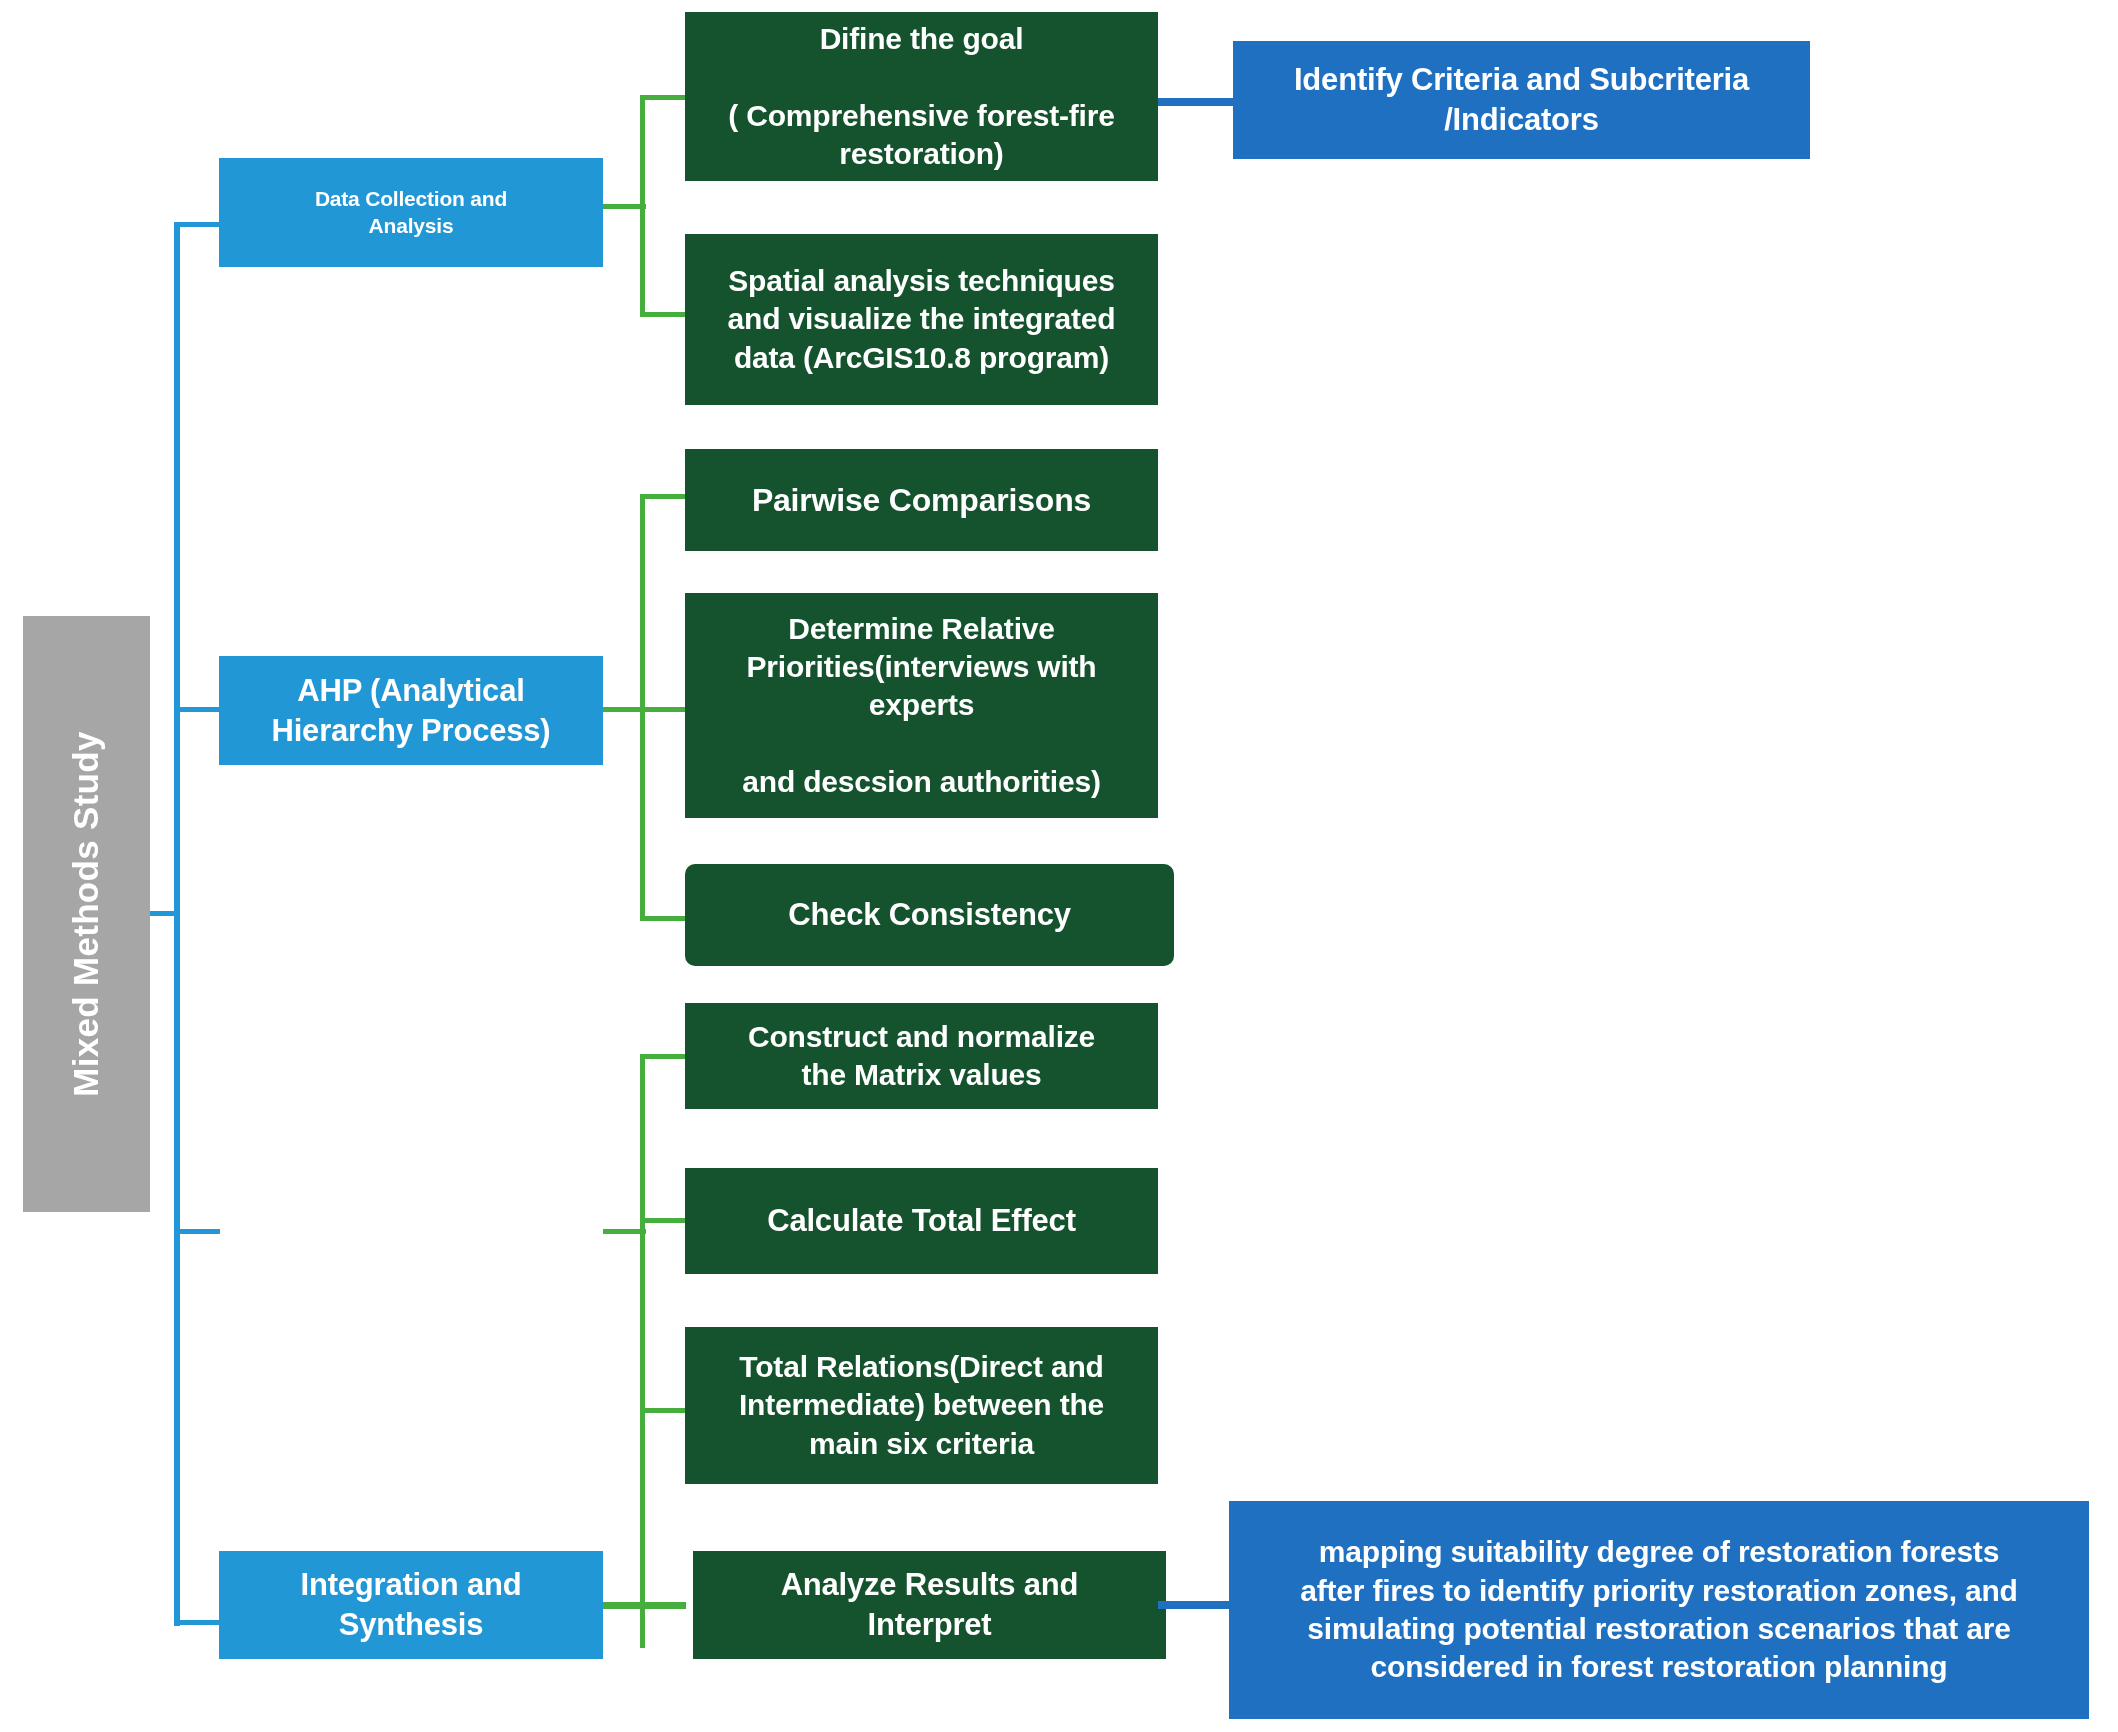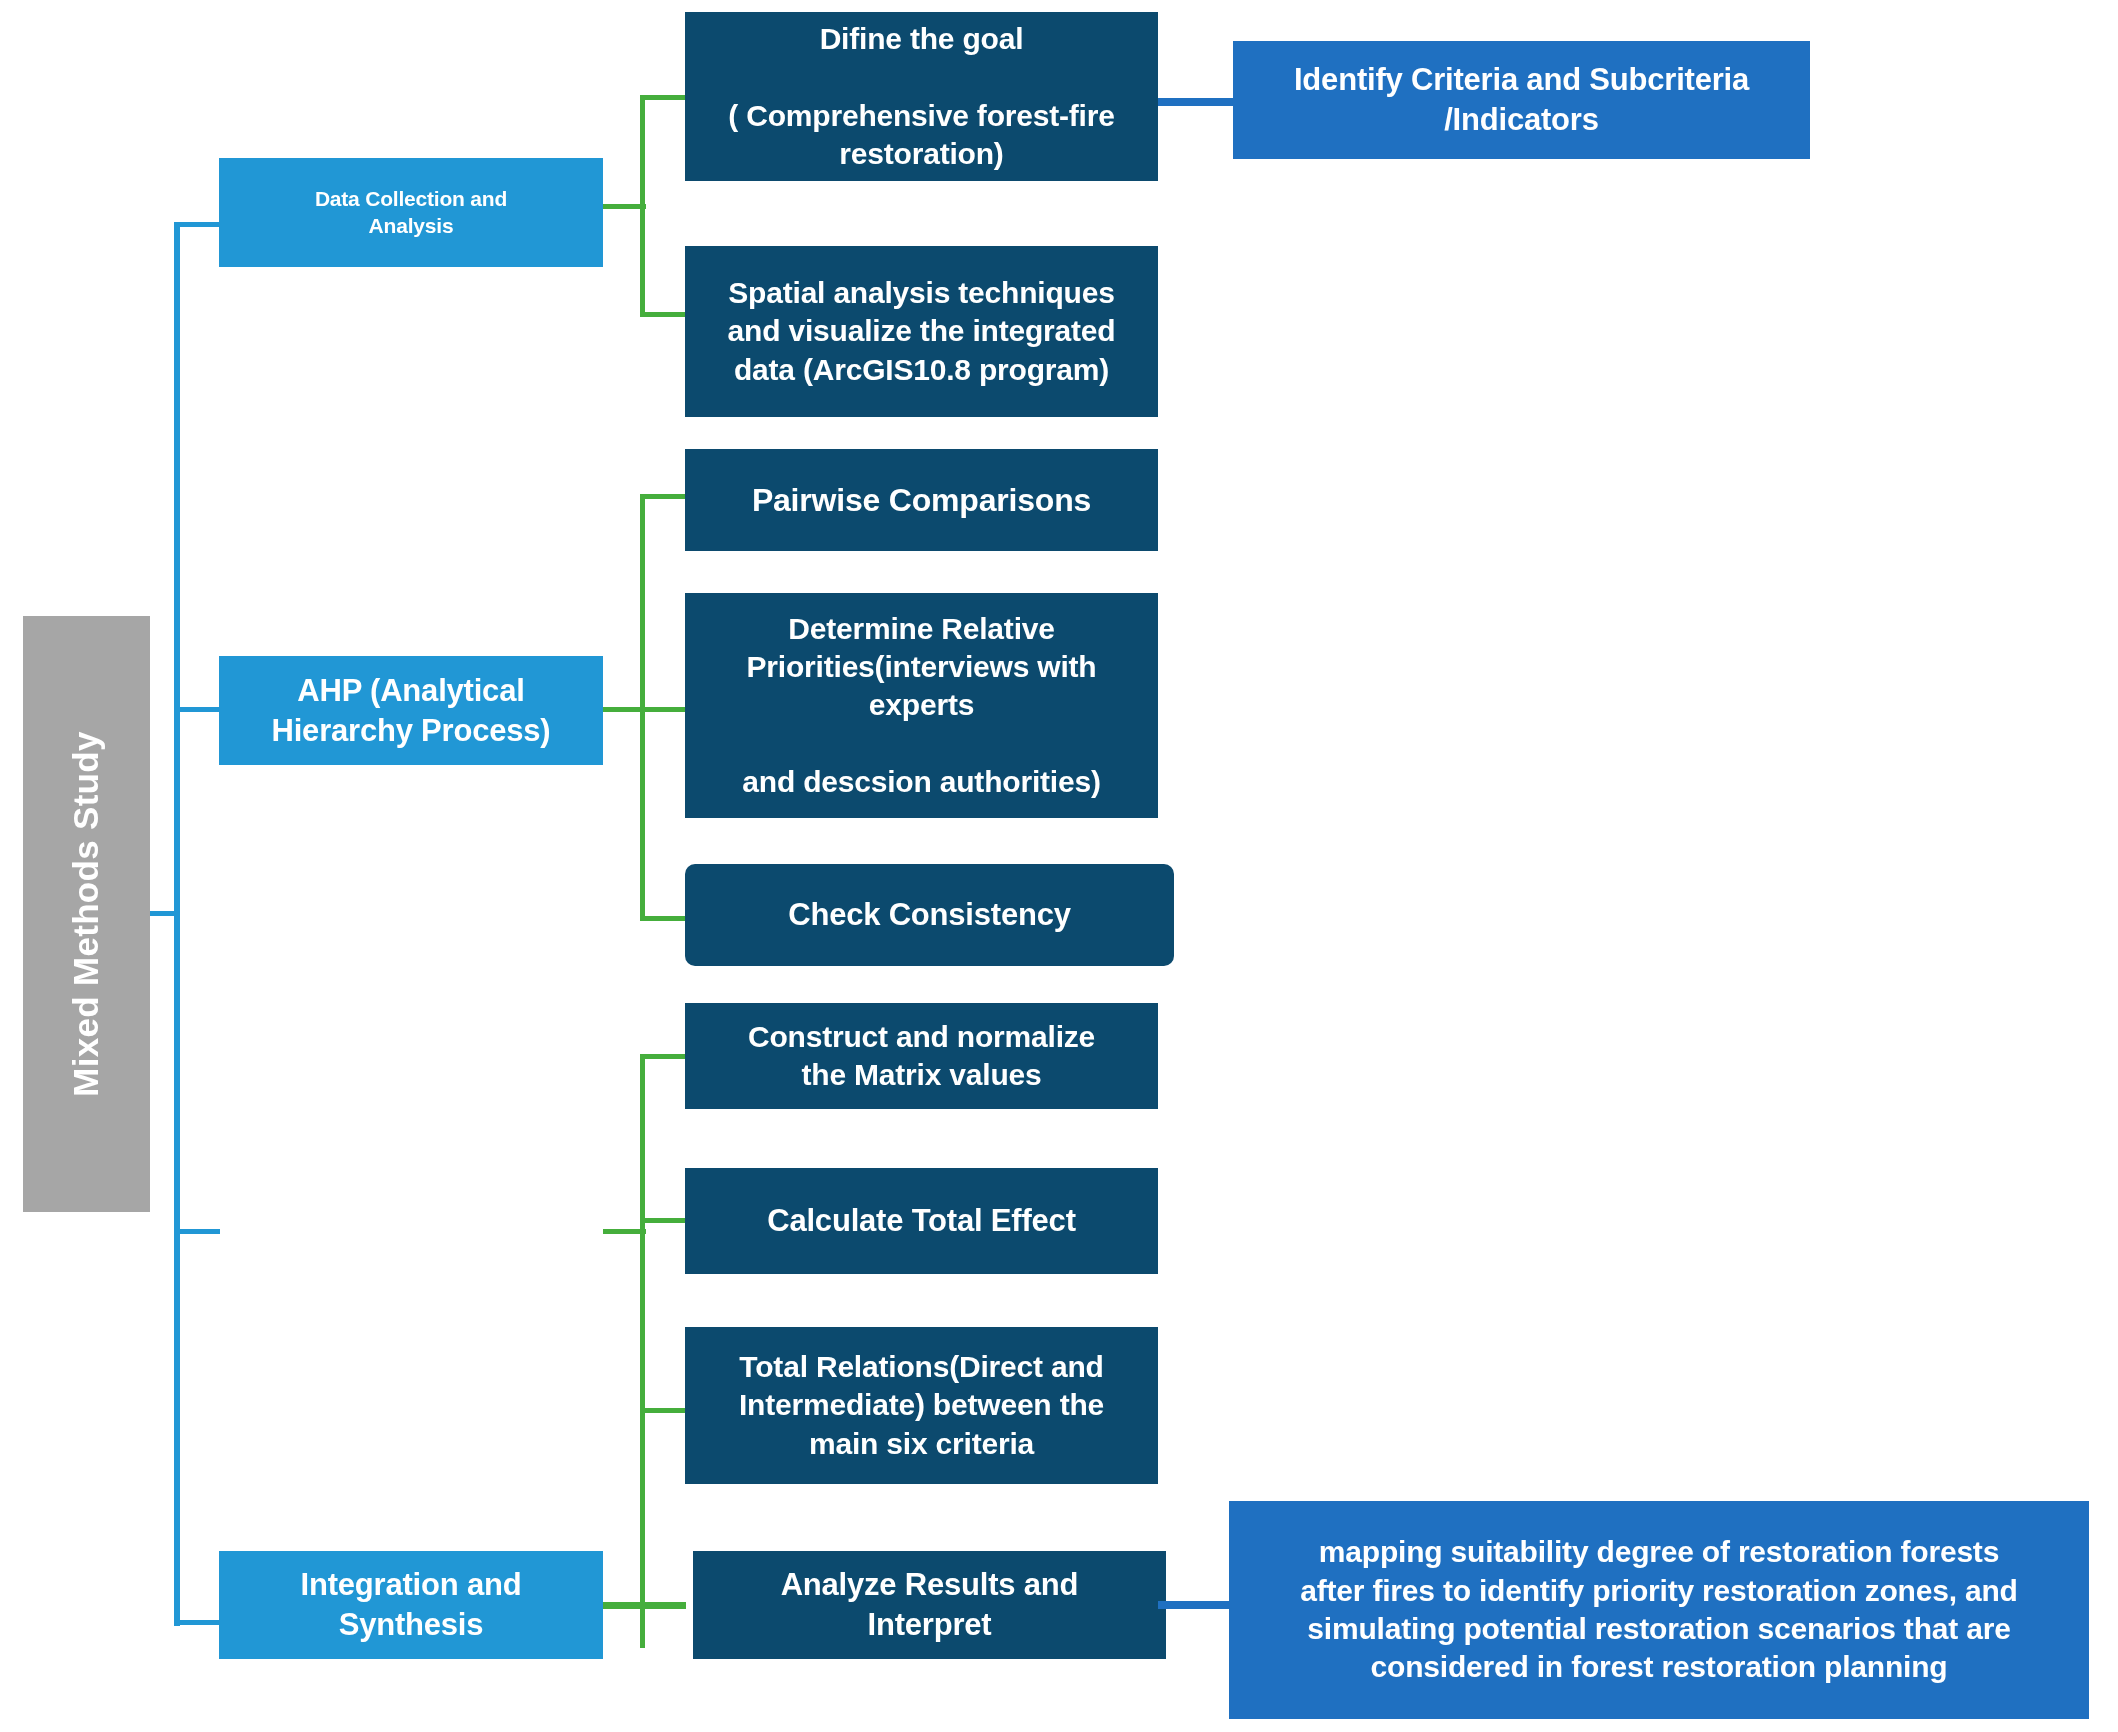--- a/index.html
+++ b/index.html
@@ -18,21 +18,21 @@
     justify-content: center;
     text-align: center;
     color: #ffffff;
     font-weight: bold;
     line-height: 1.28;
     letter-spacing: -0.2px;
     white-space: pre-line;
     padding: 2.4px 6px;
   }
   .blue-light { background: #2197D5; }
-  .green      { background: #0c4a6e; }
+  .green      { background: #14532d; }
   .blue-dark  { background: #1F70C1; }
 
   .gray-bar {
     position: absolute;
     background: #A6A6A6;
     display: flex; align-items: center; justify-content: center;
   }
   .gray-bar span {
     color:#fff; font-weight:bold; font-size:35px;
     transform: rotate(-90deg);
@@ -70,21 +70,21 @@
   <div class="conn c-green" style="left:603px; top:204px; width:43px; height:5.3px;"></div>
   <div class="conn c-green" style="left:640px; top:95px; width:5.3px; height:222px;"></div>
   <div class="conn c-green" style="left:640px; top:95px; width:46px; height:5.3px;"></div>
   <div class="conn c-green" style="left:640px; top:312px; width:46px; height:5.3px;"></div>
 
   <div class="box green" style="left:685px; top:12px; width:473px; height:169px; font-size:30px;">Difine  the goal
 
 ( Comprehensive forest-fire
 restoration)</div>
 
-  <div class="box green" style="left:685px; top:246px; width:473px; height:171px; font-size:30px;">Spatial analysis techniques
+  <div class="box green" style="left:685px; top:234px; width:473px; height:171px; font-size:30px;">Spatial analysis techniques
 and visualize the integrated
 data (ArcGIS10.8 program)</div>
 
   <div class="conn c-bluedark" style="left:1158px; top:98px; width:77px; height:8.3px;"></div>
 
   <div class="box blue-dark" style="left:1233px; top:41px; width:577px; height:118px; font-size:31px;">Identify Criteria and Subcriteria
 /Indicators</div>
 
   <div class="box blue-light" style="left:219px; top:656px; width:384px; height:109px; font-size:31px;">AHP (Analytical
 Hierarchy Process)</div>

